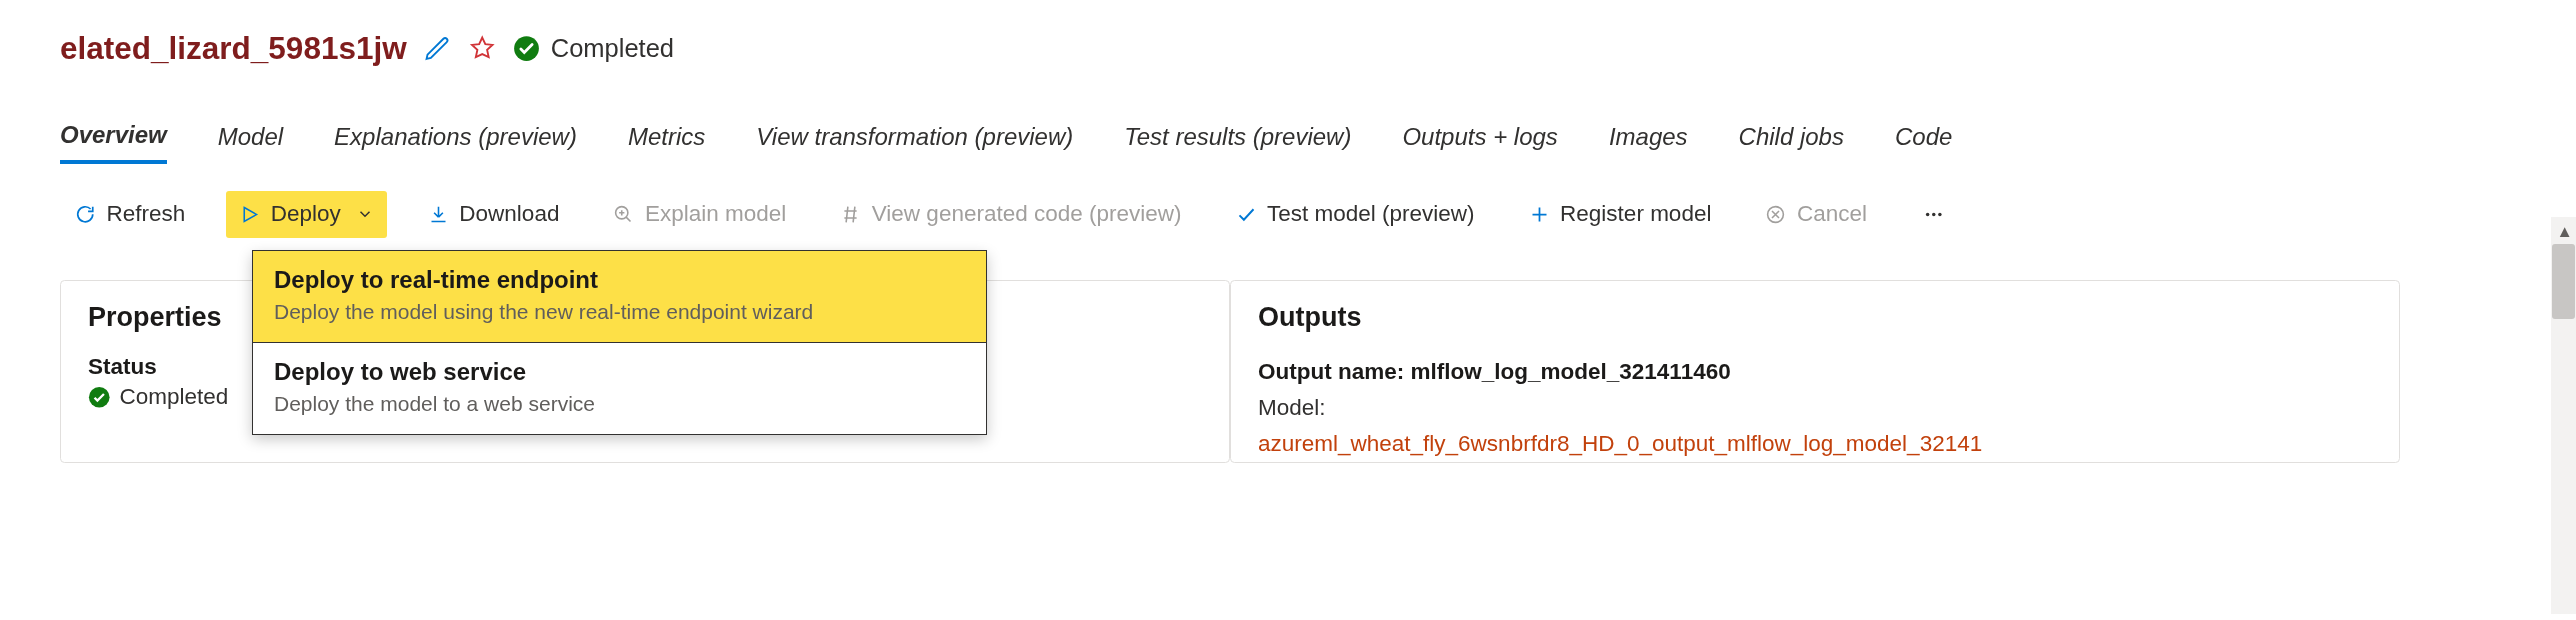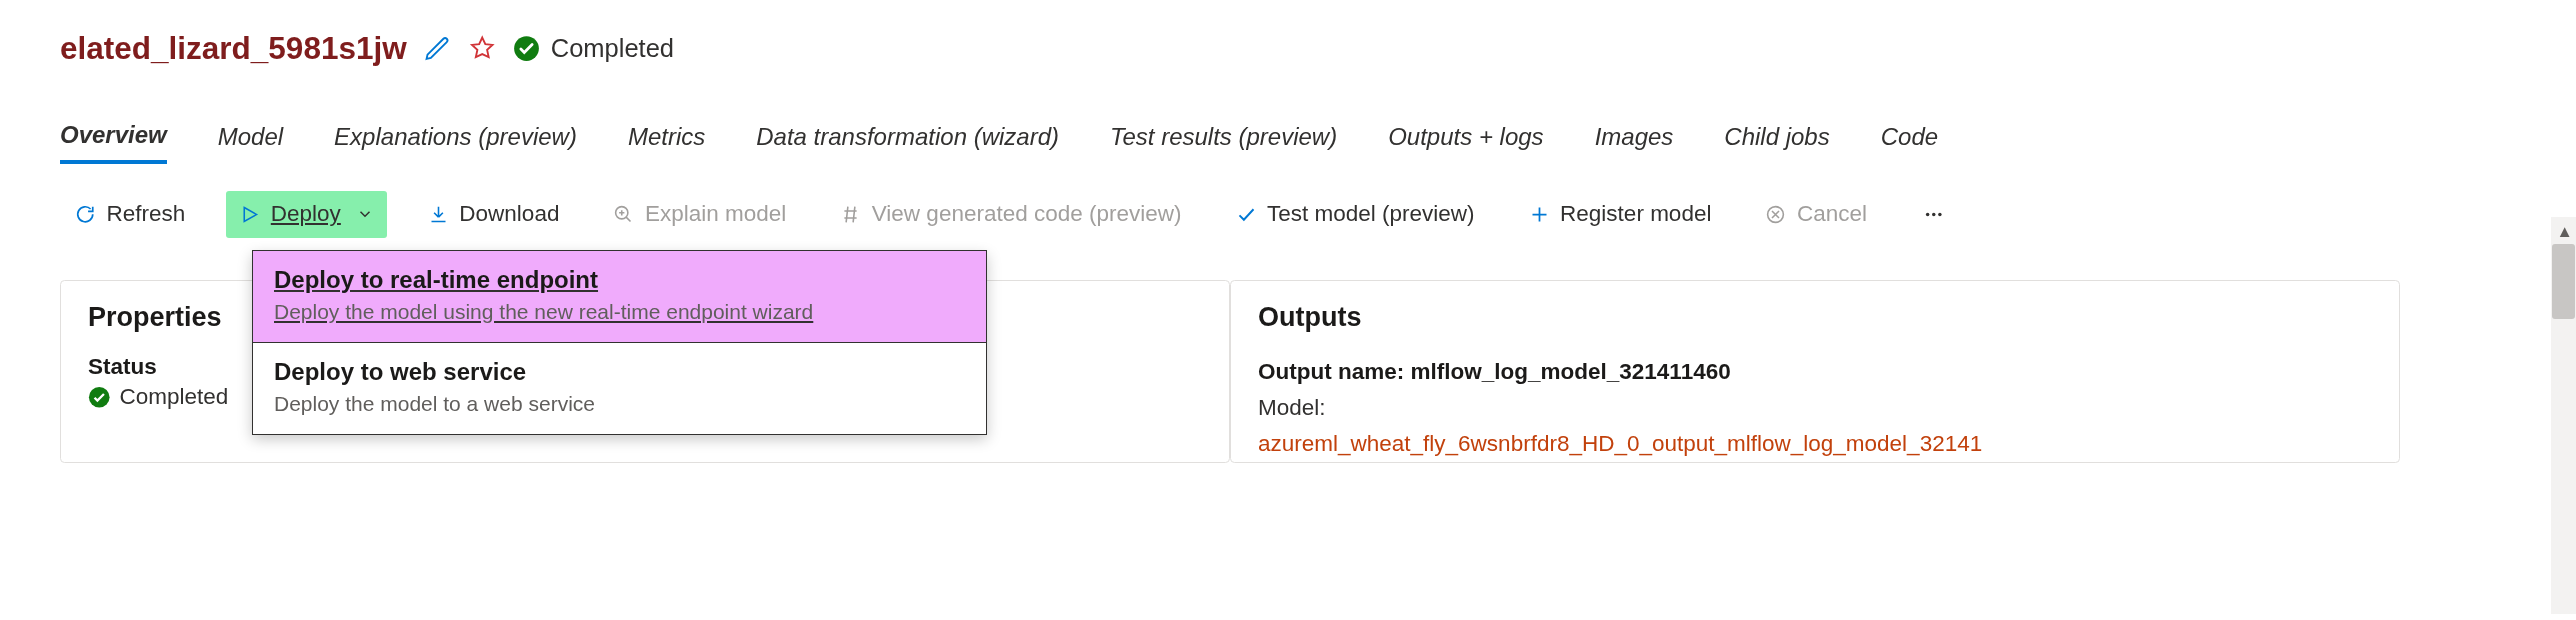--- a/index.html
+++ b/index.html
@@ -75,42 +75,41 @@
   .tbtn {
     display: inline-flex;
     align-items: center;
     gap: 10.5px;
     padding: 10.5px 13.5px;
     cursor: pointer;
     border-radius: 3px;
     color: #323130;
   }
   .tbtn.disabled { color: #a19f9d; }
-  .tbtn.active-drop { background: #86efac; text-decoration: underline; }
+  .tbtn.active-drop { background: #fde047; }
   .tbtn .caret { margin-left: 4.5px; }
 
   
   .dropdown {
     position: absolute;
     top: 64px;
     left: 192px;
     width: 735px;
     background: #fff;
     border: 1.5px solid #323130;
     box-shadow: 0 4.5px 13.5px rgba(0,0,0,0.22);
     z-index: 10;
   }
   .ditem {
     padding: 15px 21px 18px;
     cursor: pointer;
   }
   .ditem.hl {
-    background: #f0abfc;
+    background: #fde047;
     border-bottom: 1.5px solid #323130;
-    text-decoration: underline;
   }
   .ditem .dtitle { font-size: 24px; font-weight: 600; color: #1b1a19; }
   .ditem .ddesc  { font-size: 21px; color: #605e5c; margin-top: 6px; }
 
   
   .cards {
     display: flex;
     padding-right: 45px;
   }
   .card {
@@ -201,21 +200,21 @@
       </span>
       <span>Completed</span>
     </span>
   </div>
 
   <div class="tabs" id="tabs">
       <span class="tab active">Overview</span>
       <span class="tab">Model</span>
       <span class="tab">Explanations (preview)</span>
       <span class="tab">Metrics</span>
-      <span class="tab">Data transformation (wizard)</span>
+      <span class="tab">View transformation (preview)</span>
       <span class="tab">Test results (preview)</span>
       <span class="tab">Outputs + logs</span>
       <span class="tab">Images</span>
       <span class="tab">Child jobs</span>
       <span class="tab">Code</span>
     </div>
 
   <div class="toolbar-wrap">
     <div class="toolbar">
       <span class="tbtn">

